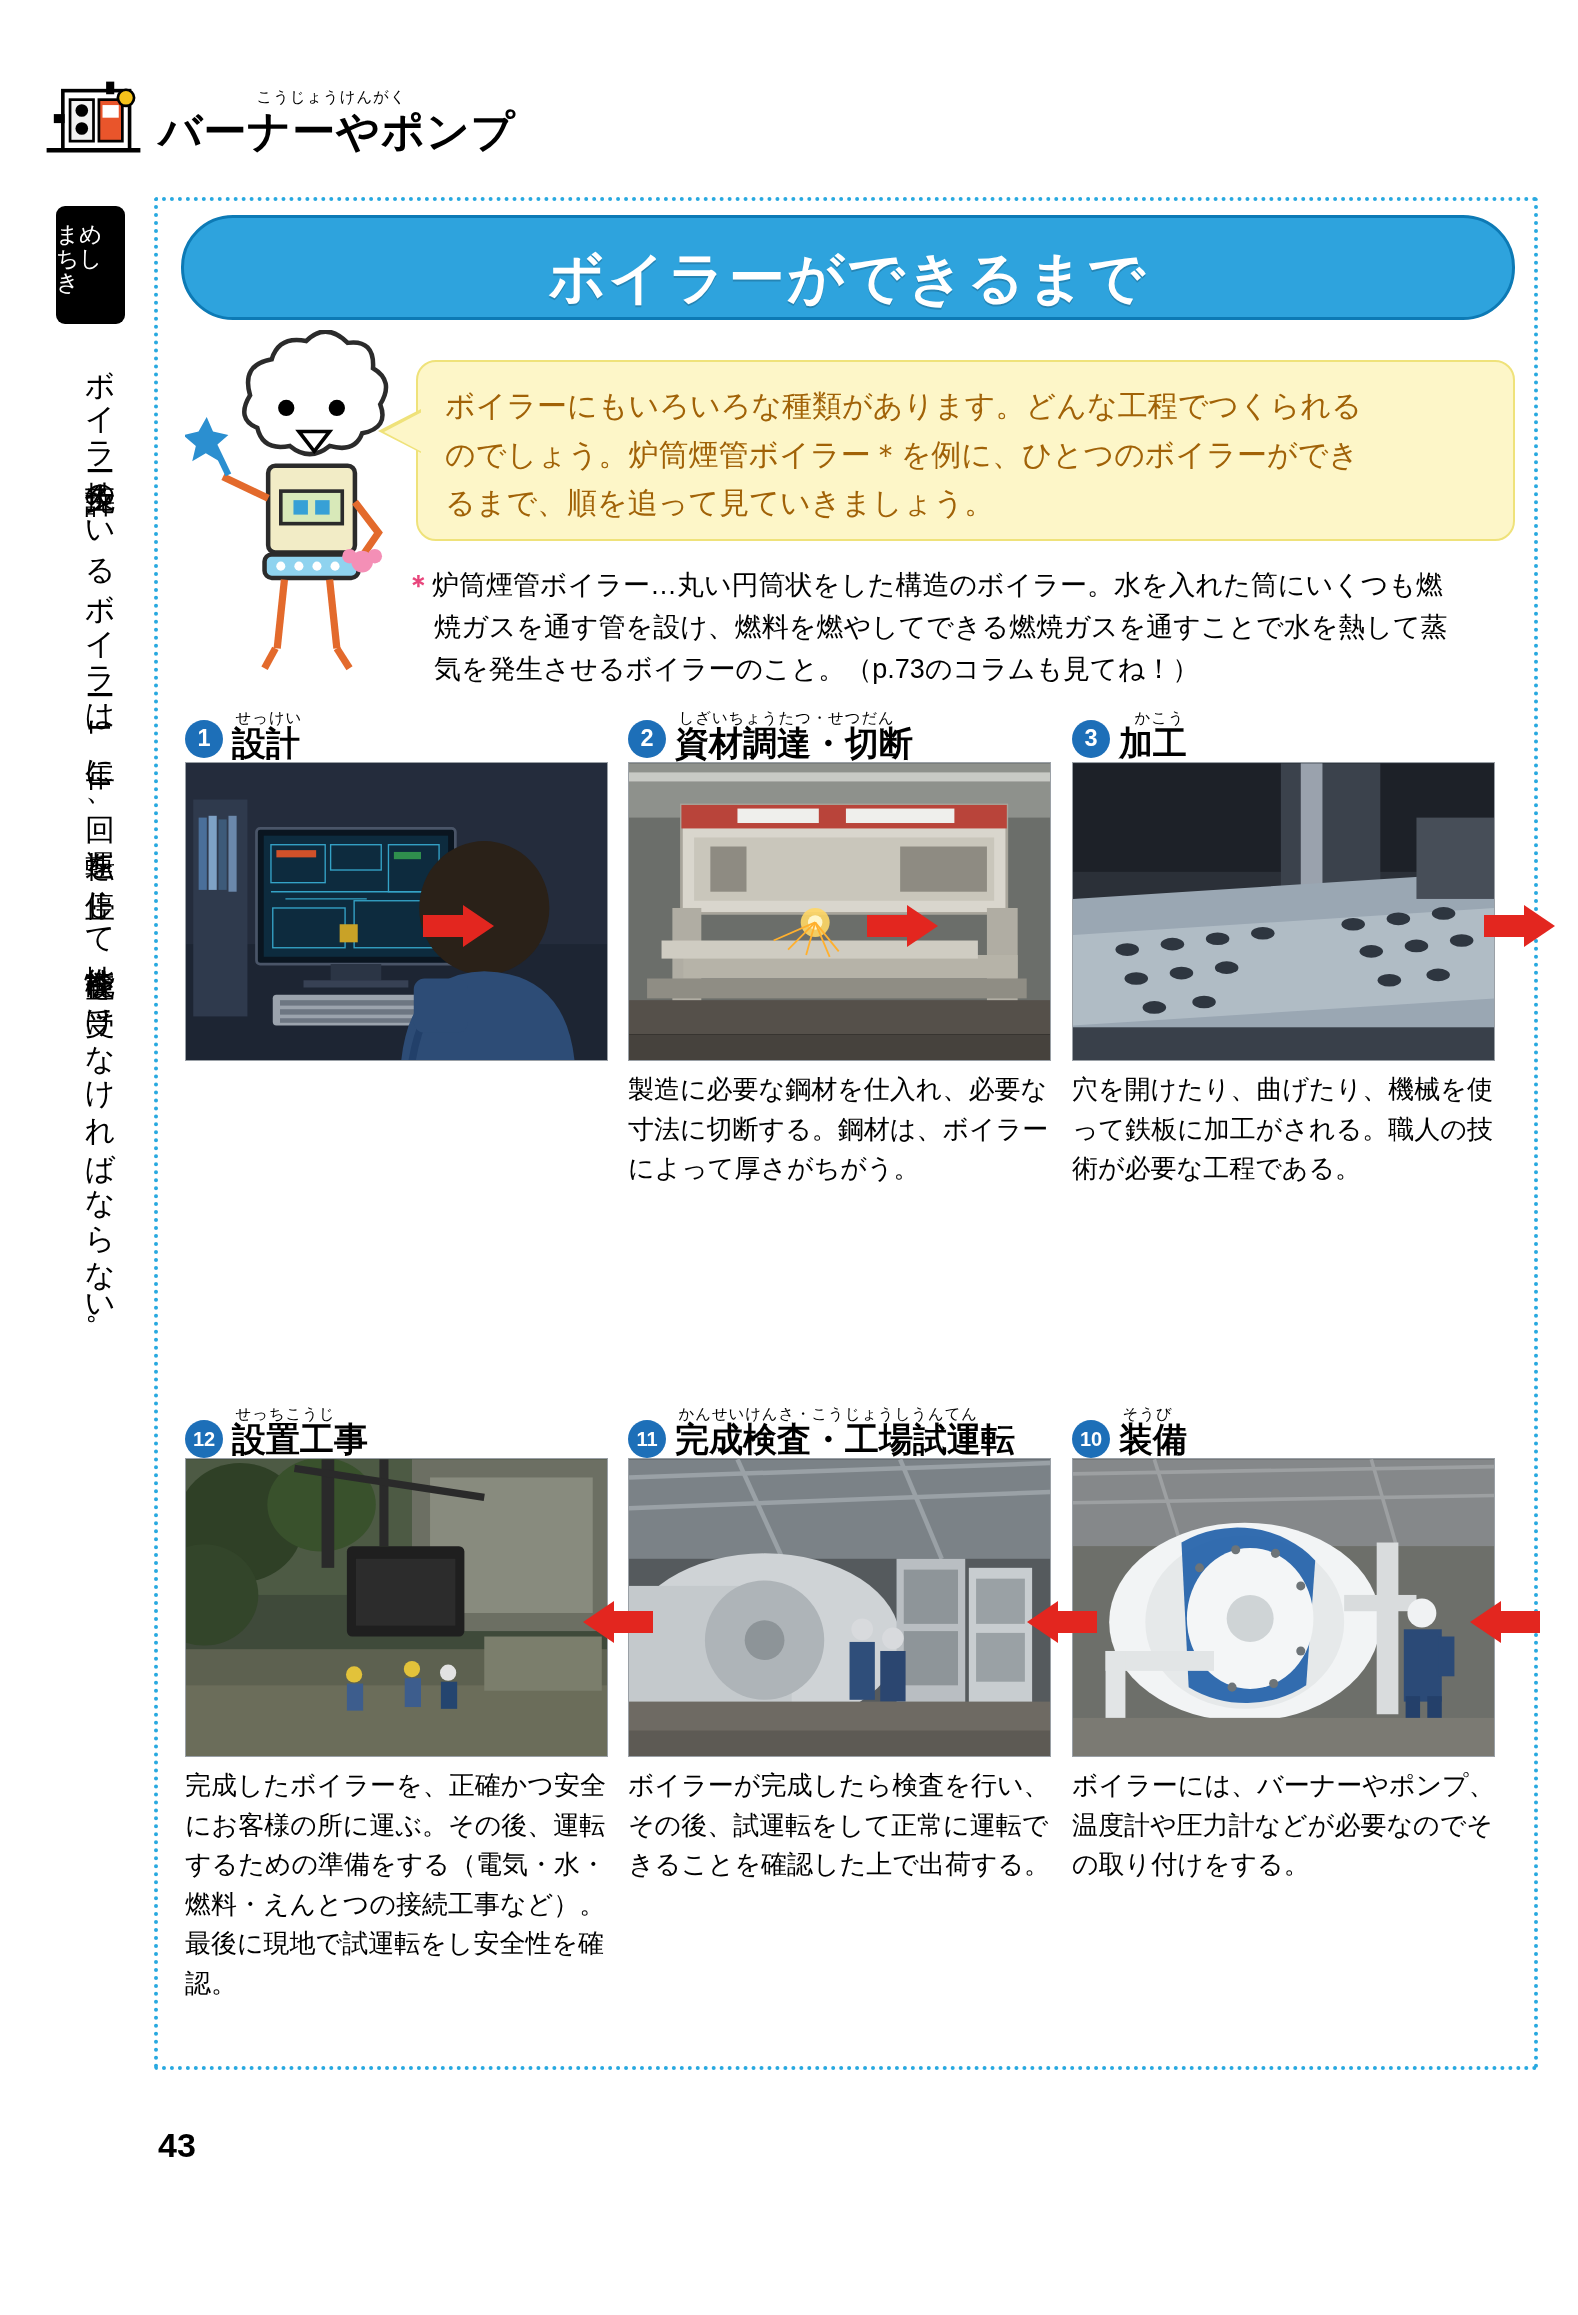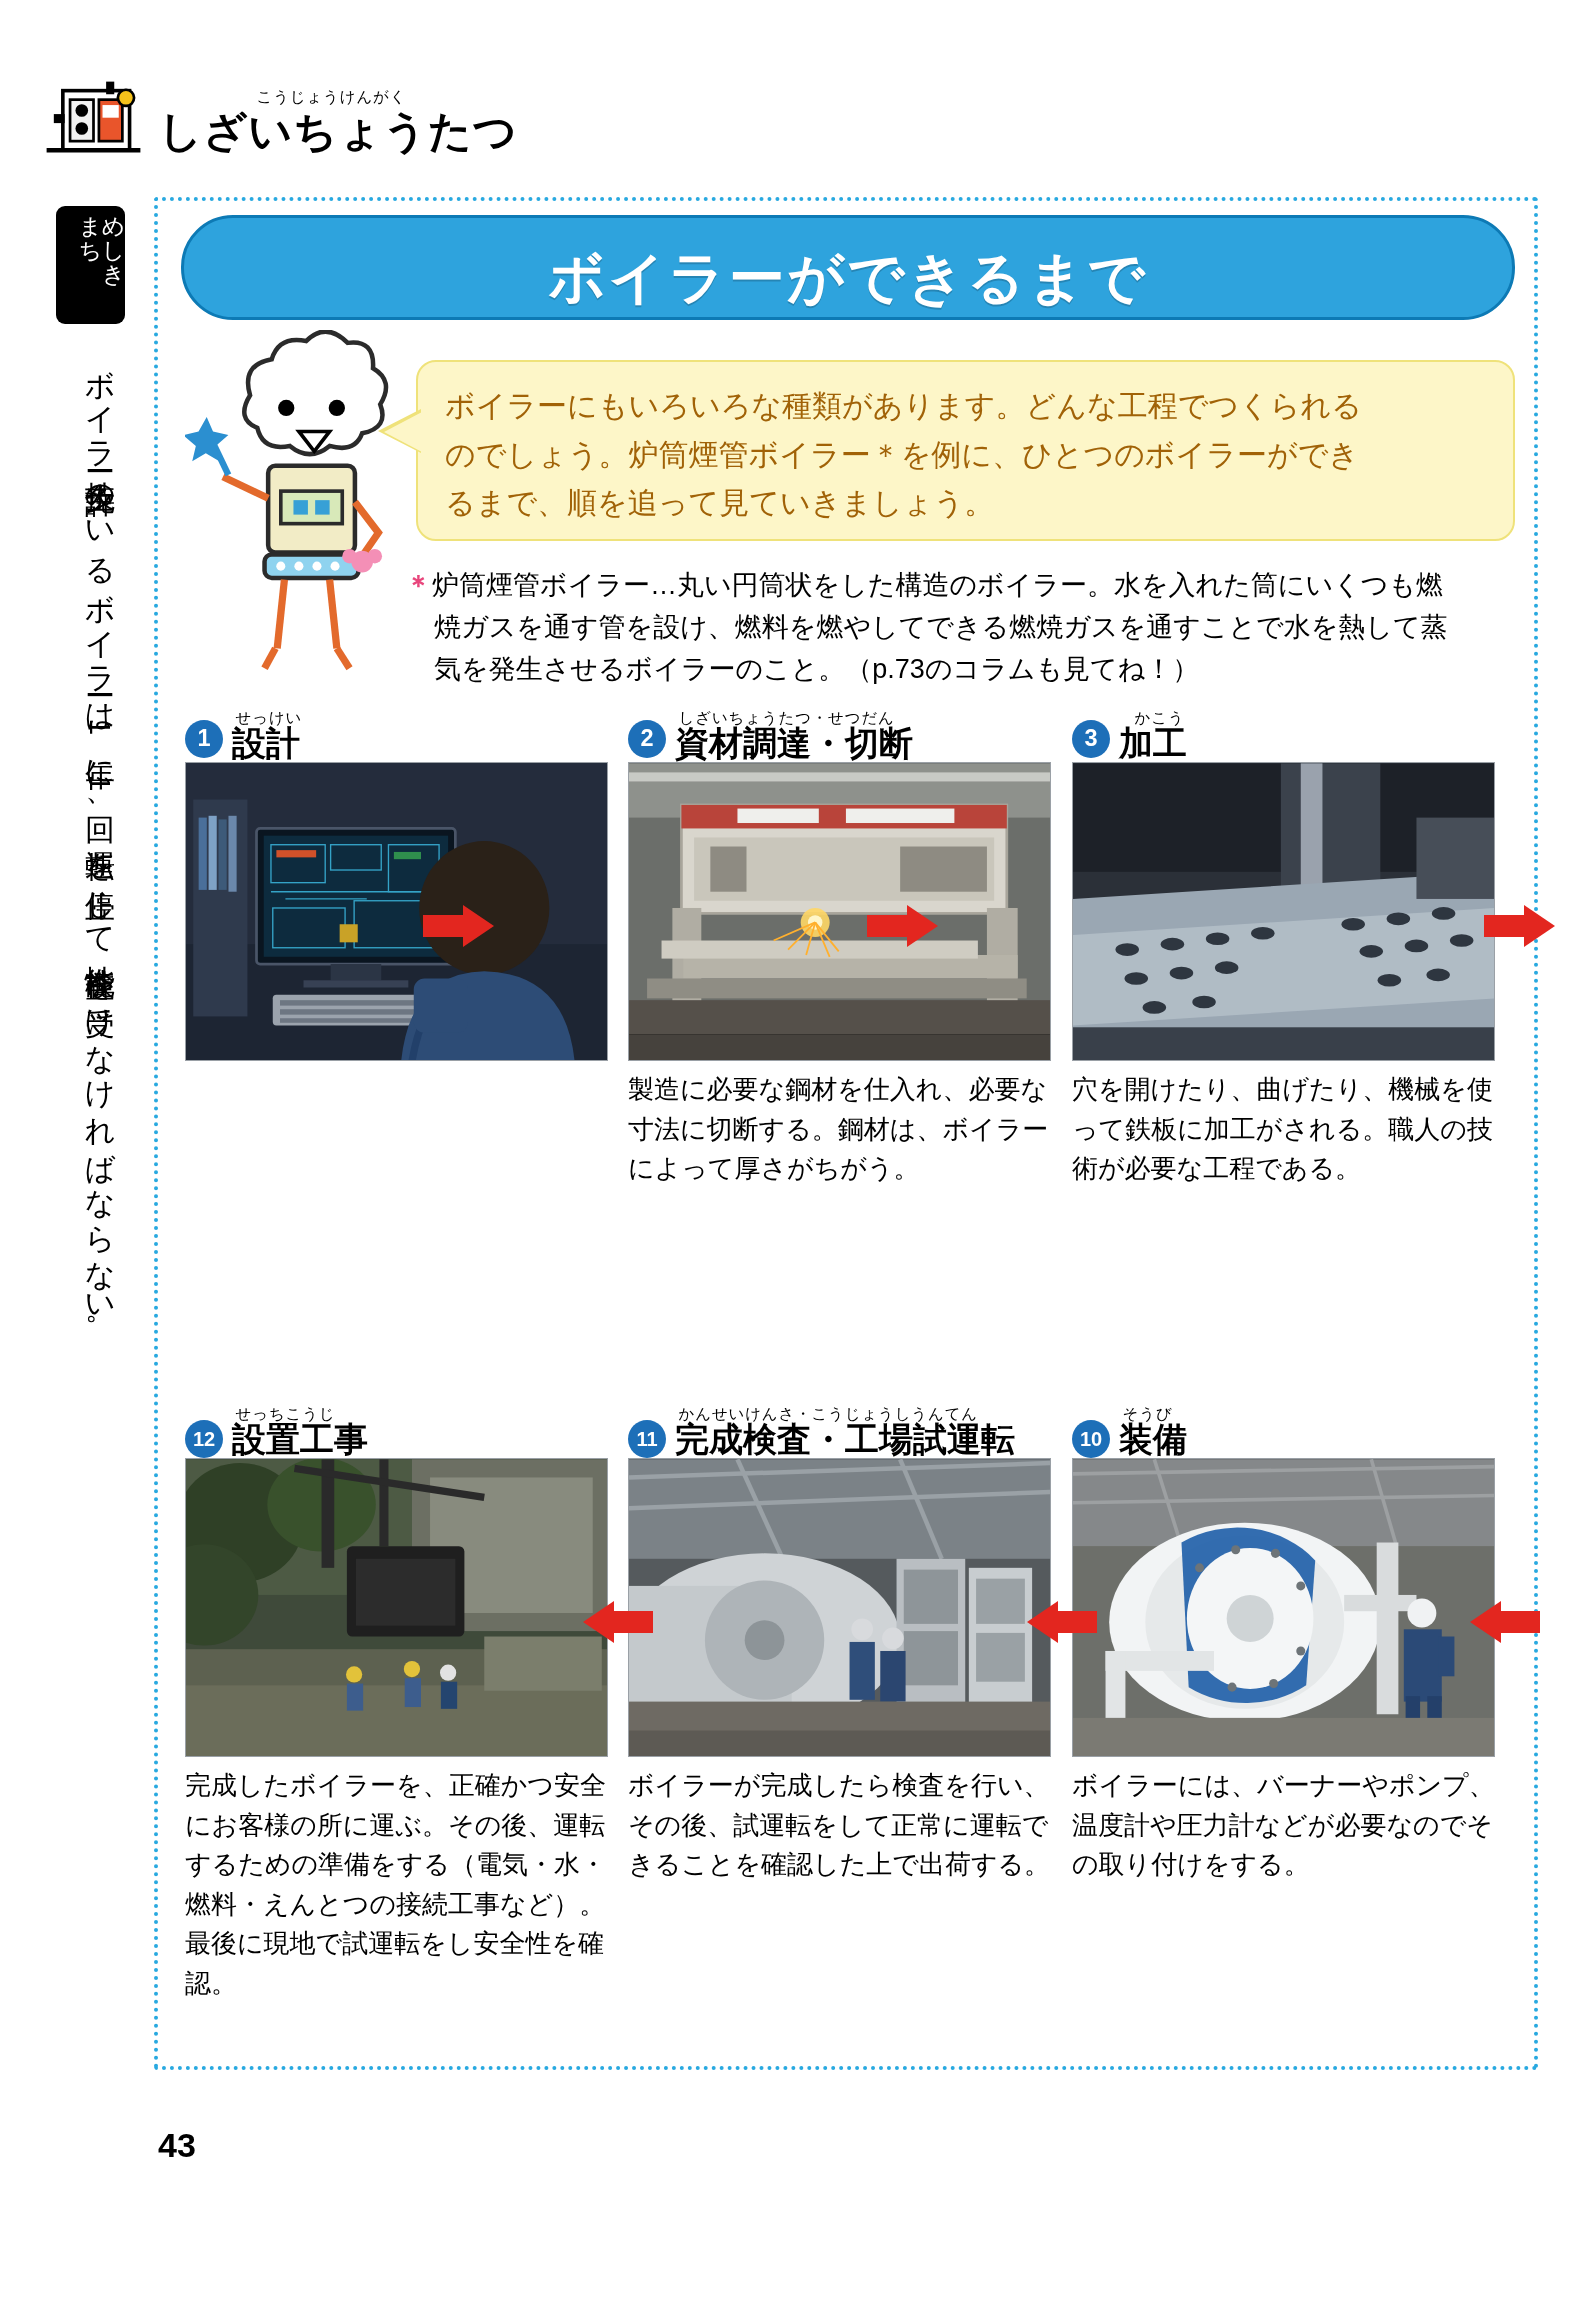--- a/index.html
+++ b/index.html
@@ -64,22 +64,22 @@
     position: absolute;
     left: 56px;
     top: 206px;
     width: 69px;
     height: 118px;
     background: #000;
     border-radius: 9px;
     color: #fff;
     font-size: 22.6px;
     line-height: 1.06;
-    text-align: right;
-    padding-top: 9px;
+    text-align: left;
+    padding-top: 17px;
     letter-spacing: 0px;
   }
   .side-text {
     position: absolute;
     left: 60px;
     top: 348px;
     width: 63px;
     height: 1538px;
     writing-mode: vertical-rl;
     font-size: 30px;
@@ -264,21 +264,21 @@
         <rect x="62" y="24" width="26" height="46" fill="#e9552b" stroke="#000" stroke-width="3"></rect>
         <rect x="66" y="30" width="18" height="14" fill="#fff"></rect>
         <rect x="70" y="4" width="9" height="14" fill="#000"></rect>
         <rect x="12" y="40" width="12" height="10" fill="#000"></rect>
         <path d="M4 80 H108" stroke="#000" stroke-width="5"></path>
         <circle cx="92" cy="22" r="9" fill="#f5c21b" stroke="#000" stroke-width="3"></circle>
       </svg>
     </div>
     <div class="header-title">
       <span class="ruby-top" style="left:98px; top:0;">こうじょうけんがく</span>
-      <span>しざいちょうたつ</span>
+      <span>バーナーやポンプ</span>
     </div>
   </div>
 
   <div class="dotframe"></div>
 
   <div class="side-tab">
     <span>まめちしき</span>
   </div>
   <div class="side-text">
     <span>ボイラー技士免許のいるボイラーは1年に1回、運転を停止して性能検査を受けなければならない。</span>

